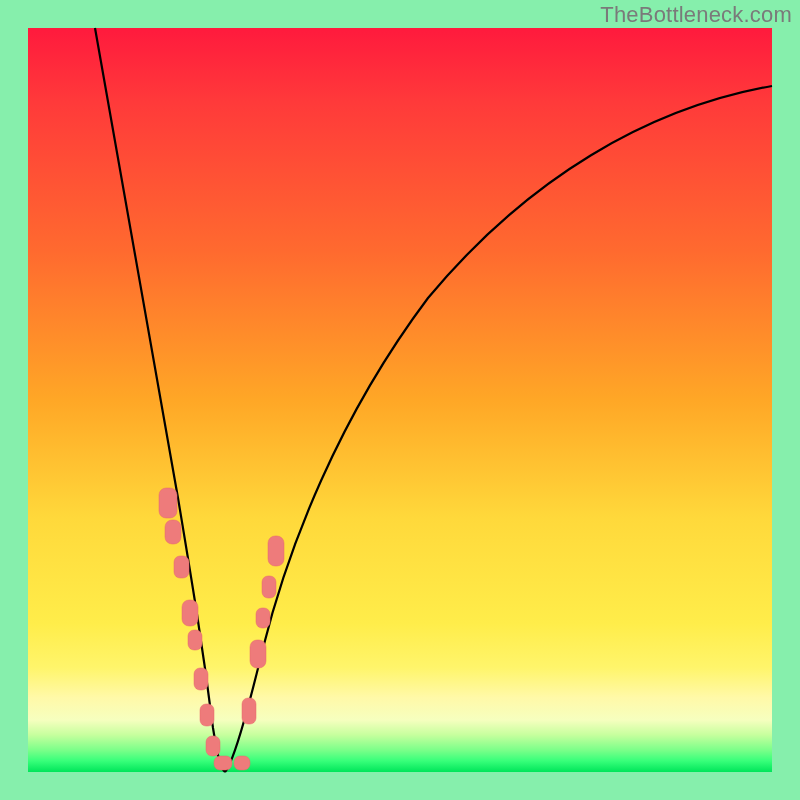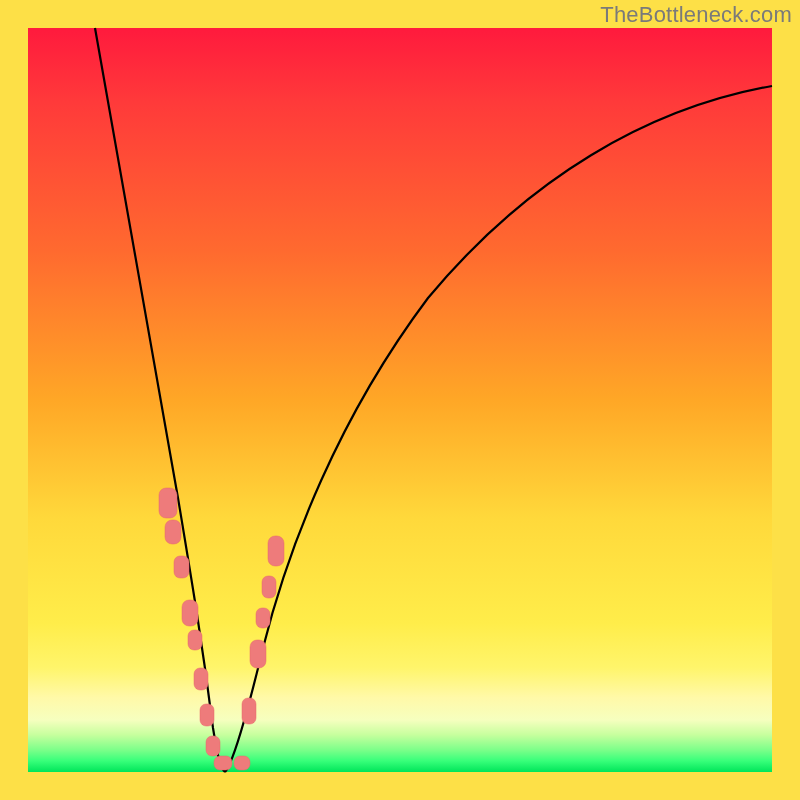--- a/index.html
+++ b/index.html
@@ -10,21 +10,21 @@
     overflow: hidden;
     background: #000;
     font-family: Arial, Helvetica, sans-serif;
   }
   .frame {
     position: absolute;
     left: 0;
     top: 0;
     width: 800px;
     height: 800px;
-    background: #fde047;
+    background: #86efac;
   }
   .plot {
     position: absolute;
     left: 28px;
     top: 28px;
     width: 744px;
     height: 744px;
     
     background: linear-gradient(
       to bottom,

